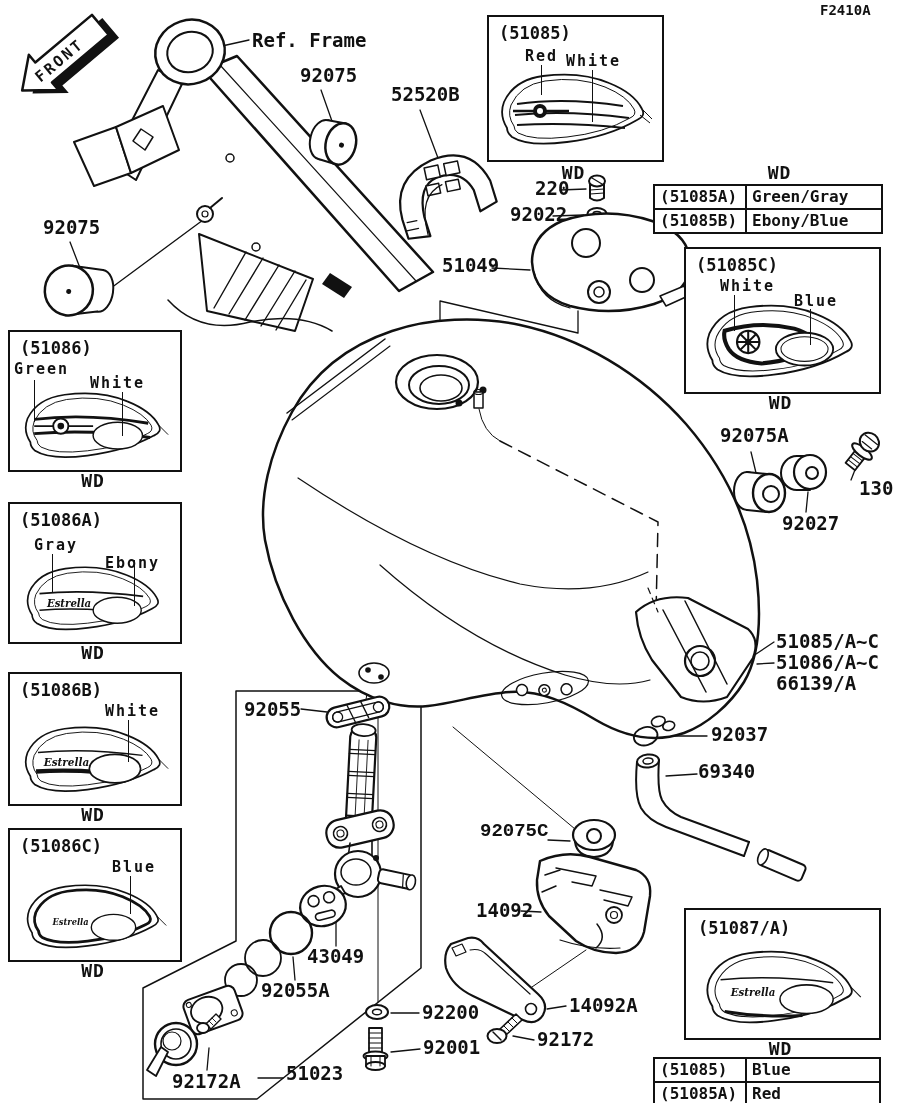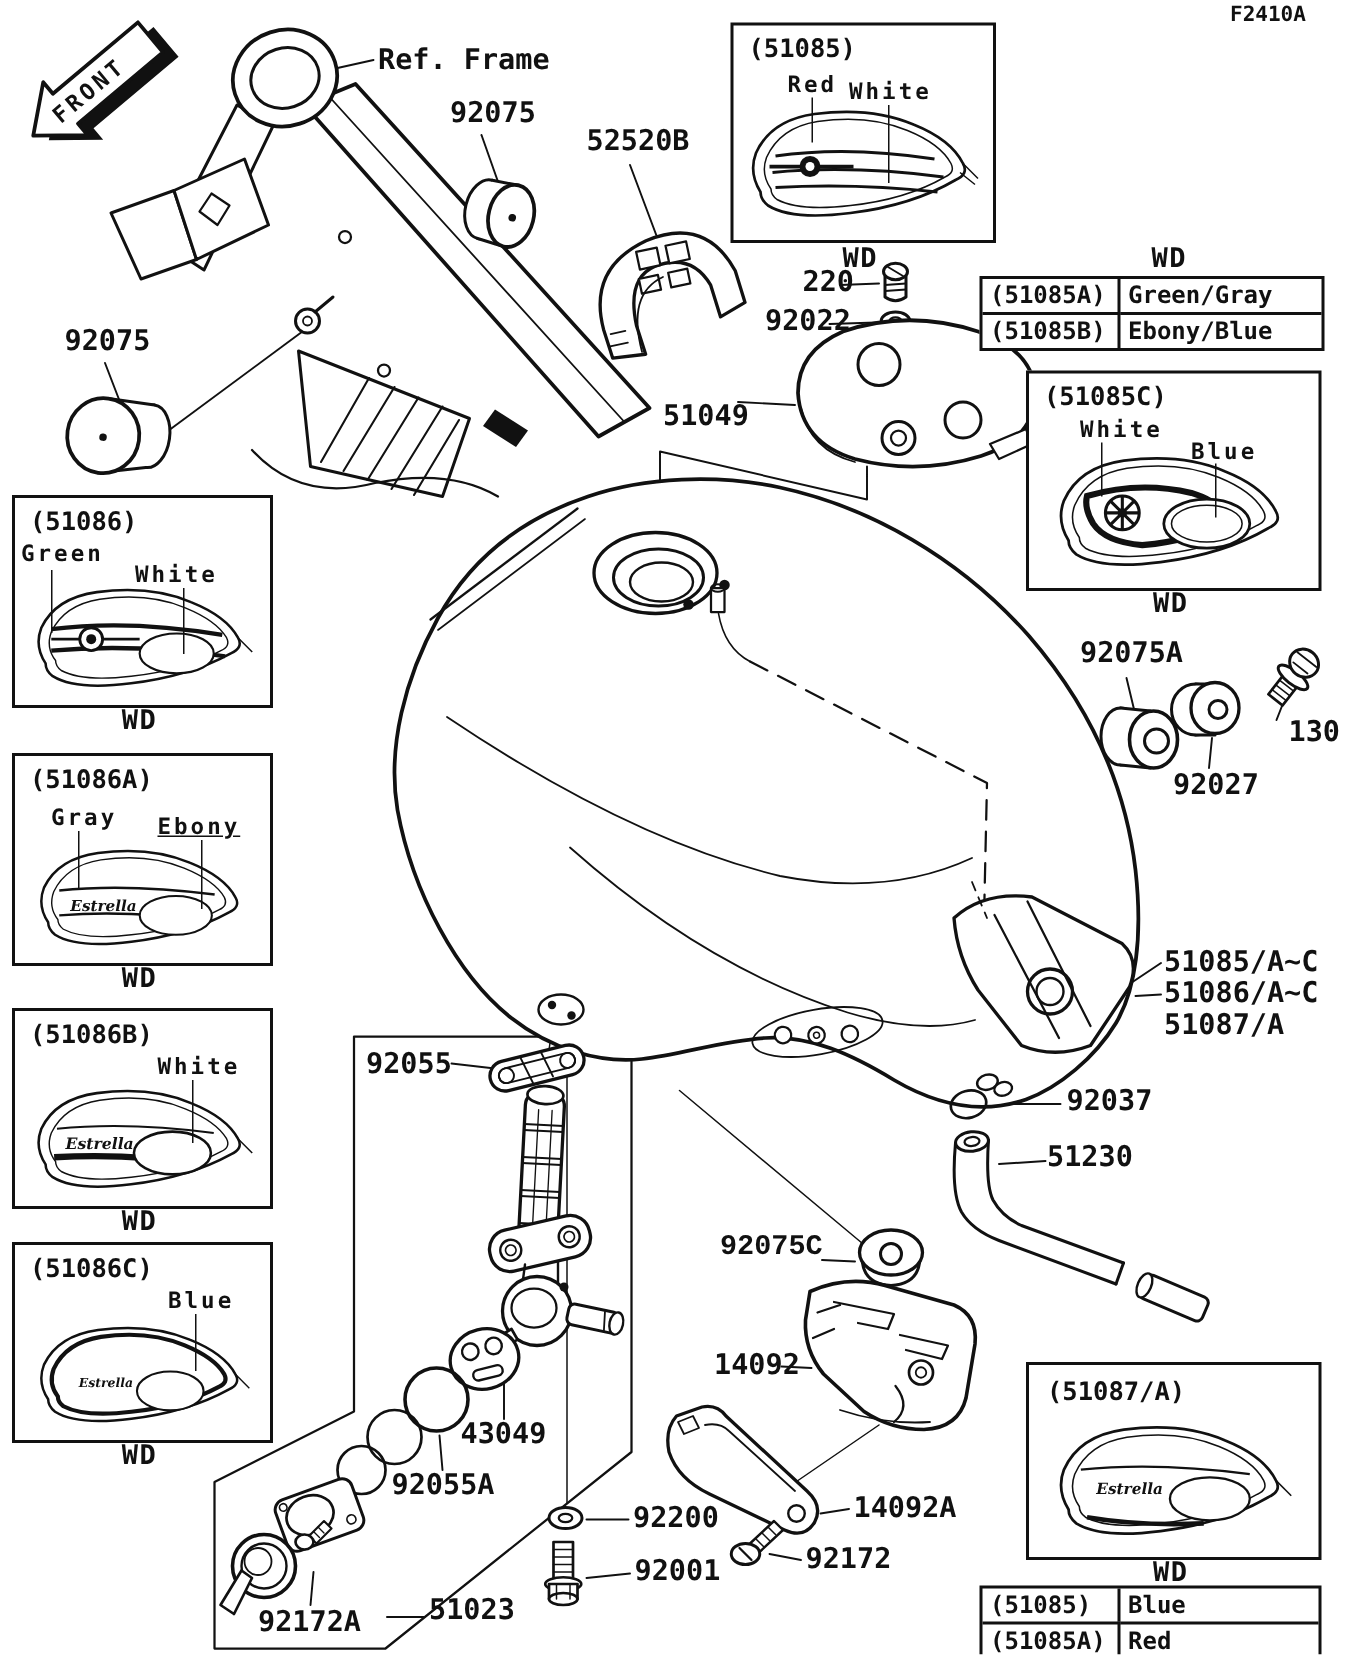--- a/index.html
+++ b/index.html
@@ -330,29 +330,29 @@
   </g>
 </svg>
 
 <span class="lbl-code" style="left:820px;top:2px;text-align:right;">F2410A</span>
 <span class="lbl" style="left:252px;top:31px;">Ref. Frame</span>
 <span class="lbl" style="left:300px;top:66px;">92075</span>
 <span class="lbl" style="left:391px;top:85px;">52520B</span>
 <span class="lbl" style="left:43px;top:218px;">92075</span>
 <span class="lbl" style="left:535px;top:179px;">220</span>
 <span class="lbl" style="left:510px;top:205px;">92022</span>
-<span class="lbl" style="left:442px;top:268px;">51049</span>
+<span class="lbl" style="left:442px;top:256px;">51049</span>
 <span class="lbl" style="left:720px;top:426px;">92075A</span>
 <span class="lbl" style="left:838px;top:479px;margin-left:21px;">130</span>
 <span class="lbl" style="left:782px;top:514px;">92027</span>
 <span class="lbl" style="left:776px;top:632px;">51085/A~C</span>
 <span class="lbl" style="left:776px;top:653px;text-align:center;">51086/A~C</span>
-<span class="lbl" style="left:776px;top:674px;">51087/A</span>
+<span class="lbl" style="left:776px;top:674px;">66139/A</span>
 <span class="lbl" style="left:711px;top:725px;">92037</span>
-<span class="lbl" style="left:698px;top:762px;">51230</span>
+<span class="lbl" style="left:698px;top:762px;">69340</span>
 <span class="lbl" style="left:244px;top:700px;">92055</span>
 <span class="lbl" style="left:480px;top:822px;font-family:Liberation Mono, monospace;">92075C</span>
 <span class="lbl" style="left:476px;top:901px;">14092</span>
 <span class="lbl" style="left:569px;top:996px;">14092A</span>
 <span class="lbl" style="left:537px;top:1030px;">92172</span>
 <span class="lbl" style="left:307px;top:947px;">43049</span>
 <span class="lbl" style="left:261px;top:981px;">92055A</span>
 <span class="lbl" style="left:422px;top:1003px;">92200</span>
 <span class="lbl" style="left:423px;top:1038px;">92001</span>
 <span class="lbl" style="left:172px;top:1072px;">92172A</span>
@@ -418,21 +418,21 @@
       <circle cx="44" cy="38" r="3.5" fill="#111" stroke="none"></circle>
       <ellipse cx="104" cy="48" rx="26" ry="14" fill="#fff" stroke-width="1.5"></ellipse>
     </g>
   </svg>
 </div>
 <span class="wd" style="left:8px;top:470px;width:170px;">WD</span>
 
 <div class="box" style="left:8px;top:502px;width:170px;height:138px;">
   <span class="lbl-t" style="left:10px;top:6px;">(51086A)</span>
   <span class="lbl-s" style="left:24px;top:32px;">Gray</span>
-  <span class="lbl-s" style="left:95px;top:38px;text-decoration:underline;">Ebony</span>
+  <span class="lbl-s" style="left:95px;top:50px;">Ebony</span>
   <div class="ld" style="left:42px;top:50px;height:38px;"></div>
   <div class="ld" style="left:124px;top:56px;height:46px;"></div>
   <svg style="left:5px;top:60px;" width="160" height="74" viewBox="0 0 160 80">
     <g stroke="#111" fill="none">
       <path d="M12,55 Q4,43 9,30 Q19,9 48,5 Q86,0 114,12 Q139,22 147,37 Q151,44 142,48 Q113,64 72,69 Q33,74 17,64 Q12,60 12,55 Z" fill="#fff" stroke-width="1.8"></path>
       <path d="M19,53 Q12,44 16,33 Q25,14 50,10 Q84,5 110,16 Q132,25 139,37 Q142,43 135,46 Q109,60 72,64 Q38,68 23,60 Q19,57 19,53 Z" stroke-width="1"></path>
       <path d="M20,32 Q70,27 132,35 M20,50 Q70,46 128,54" stroke-width="1.8"></path>
       <ellipse cx="104" cy="50" rx="26" ry="14" fill="#fff" stroke-width="1.5"></ellipse>
       <text x="28" y="47" class="scr" font-size="11" fill="#111" stroke="none">Estrella</text>
     </g>

